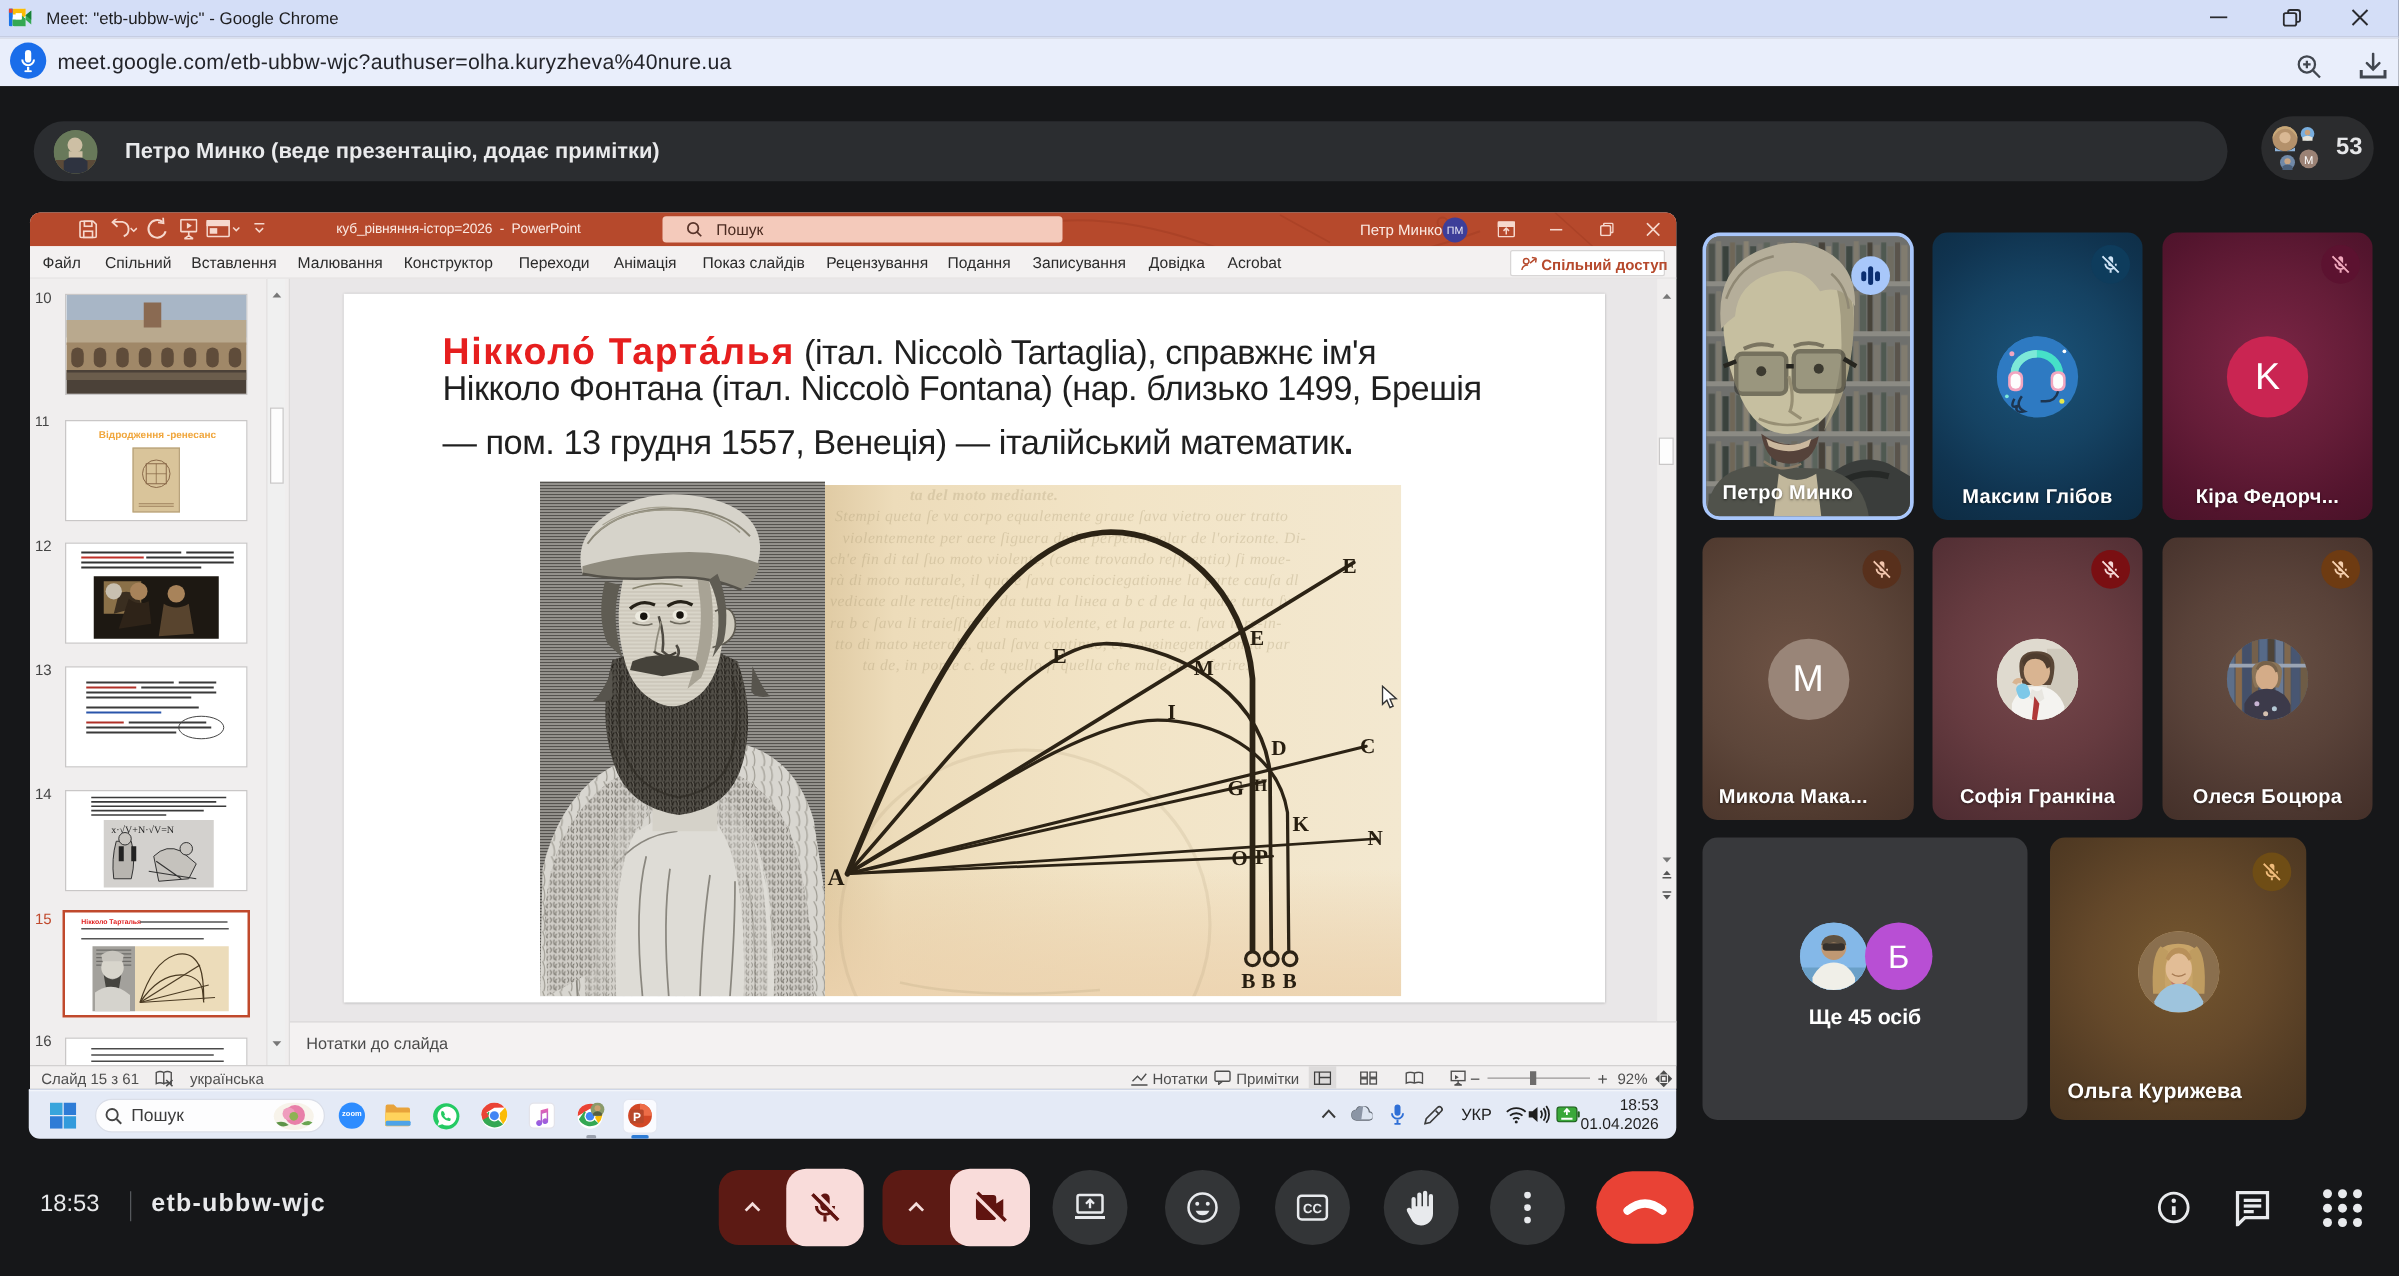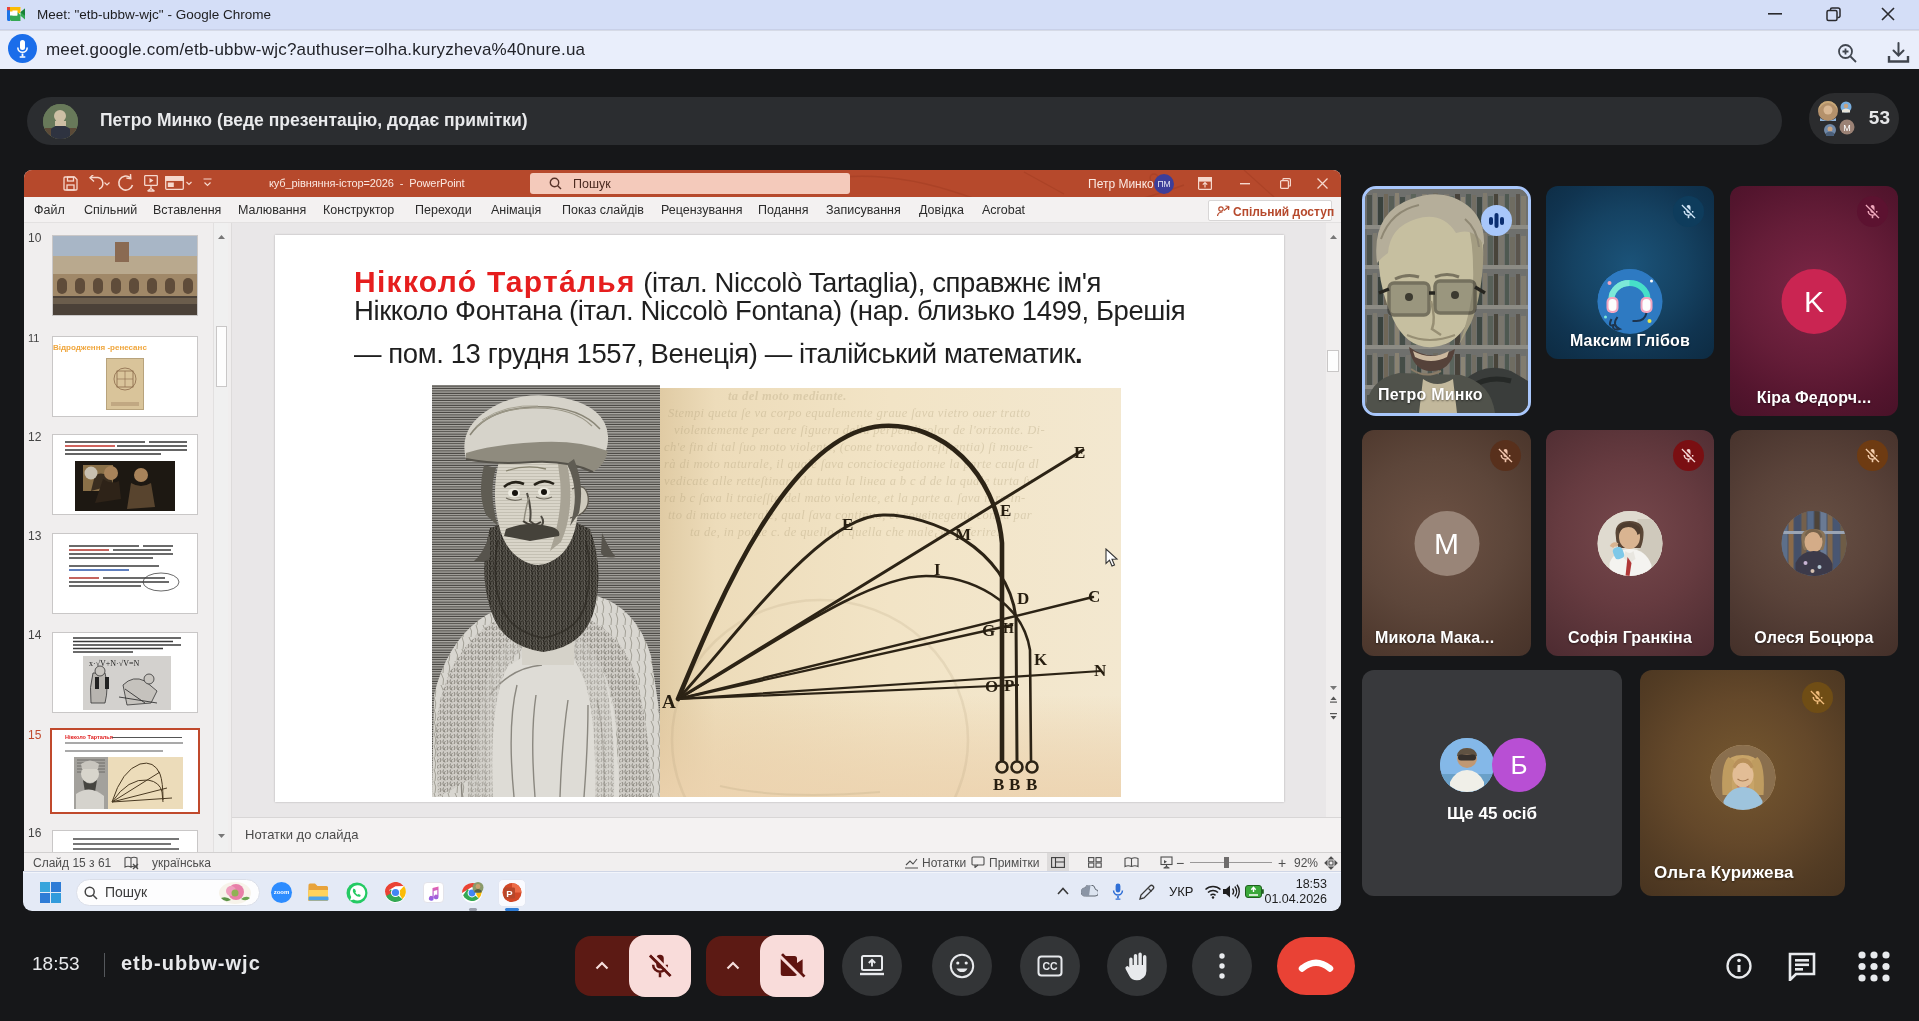--- a/index.html
+++ b/index.html
@@ -228,21 +228,21 @@
           <rect x="94" y="42" width="10" height="16" rx="5"></rect>
         <rect x="112" y="42" width="10" height="16" rx="5"></rect>
           <rect x="130" y="42" width="10" height="16" rx="5"></rect>
       </g>
       <rect y="60" width="146" height="21" fill="#4b4138"></rect>
       <rect y="62" width="146" height="6" fill="#6b5d4c"></rect>
     </svg>
   </div>
 
   <div class="abs" style="left:28px;top:113px;width:146px;height:81px;background:#fff;border:1px solid #c9c7c7;overflow:hidden;">
-    <div class="abs" style="left:0;top:6px;width:146px;text-align:left;font-size:8px;font-weight:bold;color:#f0a63c;">Відродження -ренесанс</div>
+    <div class="abs" style="left:0;top:6px;width:146px;text-align:center;font-size:8px;font-weight:bold;color:#f0a63c;">Відродження -ренесанс</div>
     <div class="abs" style="left:53px;top:21px;width:38px;height:52px;background:#d9c49a;border:1px solid #b8a37c;">
       <svg width="36" height="50" viewBox="0 0 36 50">
           <circle cx="18" cy="20" r="11" fill="none" stroke="#8a6a4a" stroke-width="0.8"></circle>
           <rect x="10" y="12" width="16" height="16" fill="none" stroke="#8a6a4a" stroke-width="0.8"></rect>
           <path d="M18 12 v16 M10 20 h16" stroke="#8a6a4a" stroke-width="0.6"></path>
           <path d="M4 44 h28 M4 46 h28" stroke="#8a6a4a" stroke-width="0.6"></path>
         </svg>
     </div>
   </div>
 
@@ -771,21 +771,21 @@
   <div class="abs" style="top:16px;right:16px;width:31px;height:31px;border-radius:50%;background:#a8c7fa;">
     <svg width="31" height="31" viewBox="0 0 31 31" fill="#0b2e70">
       <rect x="8" y="12" width="4" height="8" rx="2"></rect>
         <rect x="13.5" y="8" width="4" height="15" rx="2"></rect>
         <rect x="19" y="12" width="4" height="8" rx="2"></rect>
     </svg>
   </div>
   <div class="nm" style="font-size:16px;">Петро Минко</div>
 </div>
 
-<div class="tile" style="left:1546px;top:186px;width:168px;height:173px;background:radial-gradient(circle at 50% 46%, #1b5379 0%, #154262 45%, #103450 72%, #0d2b42 100%);">
+<div class="tile" style="left:1546px;top:186px;width:168px;height:230px;background:radial-gradient(circle at 50% 46%, #1b5379 0%, #154262 45%, #103450 72%, #0d2b42 100%);">
   <div class="avat" style="top:83px;width:65px;height:65px;background:#2f7bc0;">
     <svg width="65" height="65" viewBox="0 0 65 65">
       <circle cx="32" cy="32" r="32" fill="#2e7ac2"></circle>
       <path d="M14 30 a18 16 0 0 1 36 0" fill="none" stroke="#46e0c8" stroke-width="6"></path>
       <path d="M14 30 a18 16 0 0 1 18-16" fill="none" stroke="#7de8d8" stroke-width="6"></path>
       <rect x="9" y="28" width="12" height="16" rx="5" fill="#f2a5c0"></rect>
       <rect x="43" y="28" width="12" height="16" rx="5" fill="#f2a5c0"></rect>
       <rect x="11" y="30" width="8" height="12" rx="4" fill="#fdfdfd"></rect>
       <rect x="45" y="30" width="8" height="12" rx="4" fill="#fdfdfd"></rect>
       <path d="M49 44 q-2 8 -10 8 l-4 0" fill="none" stroke="#1d3550" stroke-width="2"></path>

